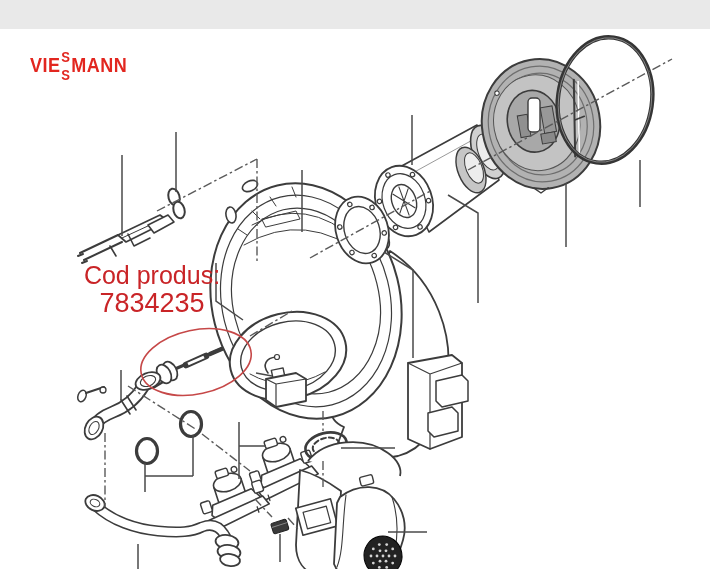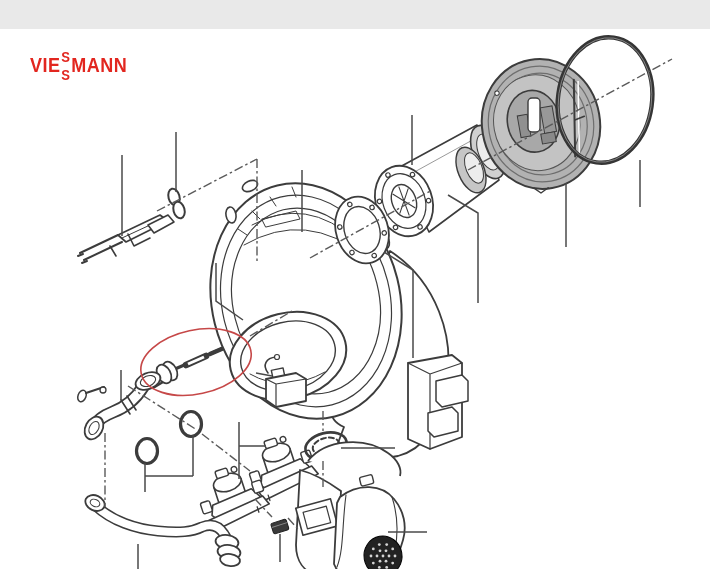--- a/index.html
+++ b/index.html
@@ -287,14 +287,18 @@
 
 <div class="logo">
   <span>VIE</span>
       <span class="ss">
         <span class="s-top">S</span>
         <span class="s-bot">S</span>
       </span>
       <span>MANN</span>
 </div>
 
-
+<div class="annotation">
+  <div class="label">Cod produs:</div>
+  <div class="code">7834235</div>
 </div>
 
+</div>
+
 </body></html>

